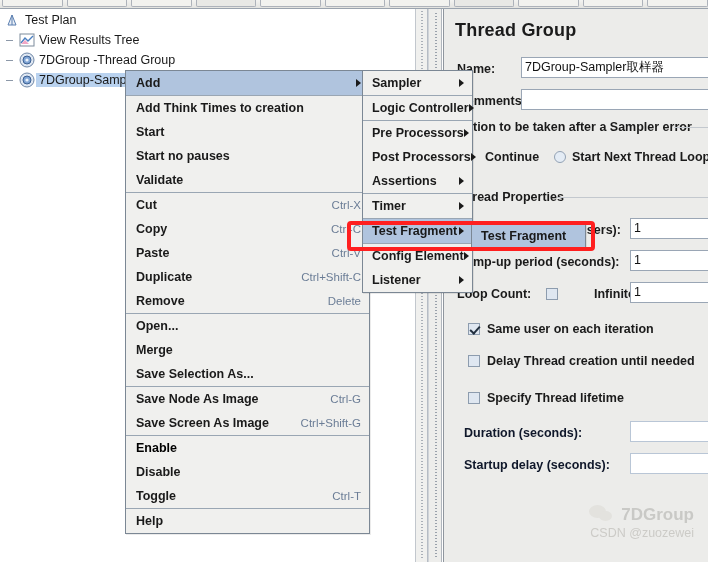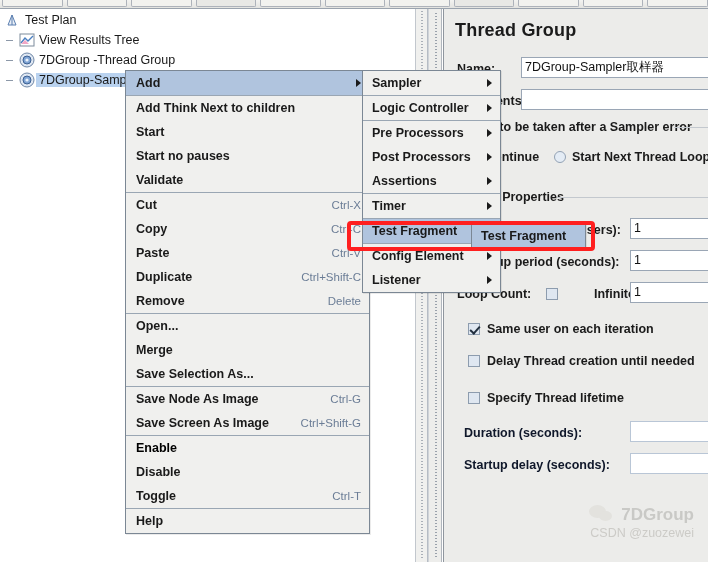--- a/index.html
+++ b/index.html
@@ -134,21 +134,21 @@
   }
   .mitem .arrow{
     margin-left:auto;width:0;height:0;
     border-left:5px solid #1a1a1a;border-top:4px solid transparent;border-bottom:4px solid transparent;
   }
   .mitem.sel{background:#b0c4de;}
   .mitem.disabled{color:#000000;}
   .msep{height:0;border-top:1px solid #9aa6b3;margin:0;}
 
   .menu.m1{left:125px;top:70px;width:245px;}
-  .menu.m2{left:362px;top:70px;width:139px;}
+  .menu.m2{left:362px;top:70px;width:111px;}
   .menu.m3{left:471px;top:223px;width:115px;}
   .menu.m2 .mitem,.menu.m3 .mitem{padding-left:9px;}
 
   
   .redbox{
     position:absolute;left:347px;top:221px;width:248px;height:30px;
     border:4px solid #ff1f1f;border-radius:4px;box-sizing:border-box;z-index:60;
     pointer-events:none;
   }
 </style>
@@ -291,21 +291,21 @@
     </div>
   </div>
 
   <div class="menu m1">
     <div class="mitem sel">
         <span>Add</span>
         <i class="arrow"></i>
       </div>
     <div class="msep"></div>
     <div class="mitem">
-        <span>Add Think Next to children</span>
+        <span>Add Think Times to creation</span>
       </div>
     <div class="mitem">
         <span>Start</span>
       </div>
     <div class="mitem">
         <span>Start no pauses</span>
       </div>
     <div class="mitem">
         <span>Validate</span>
       </div>

